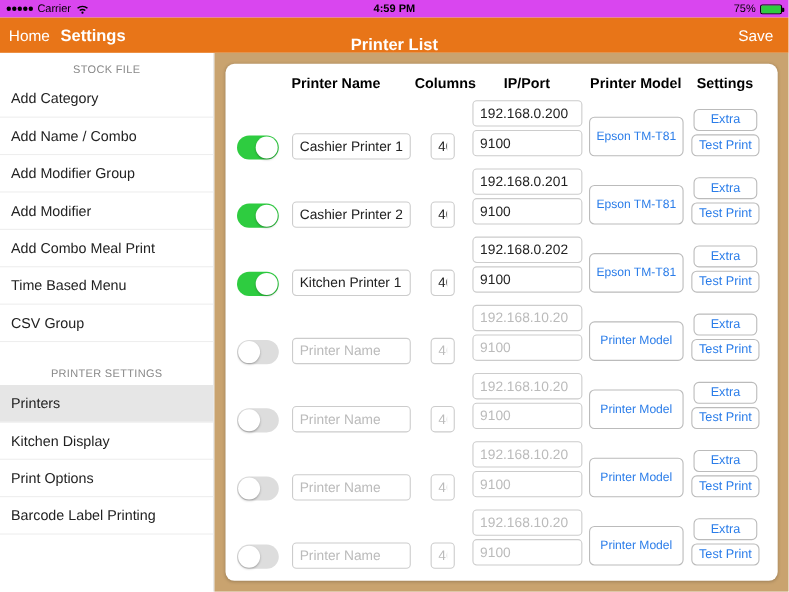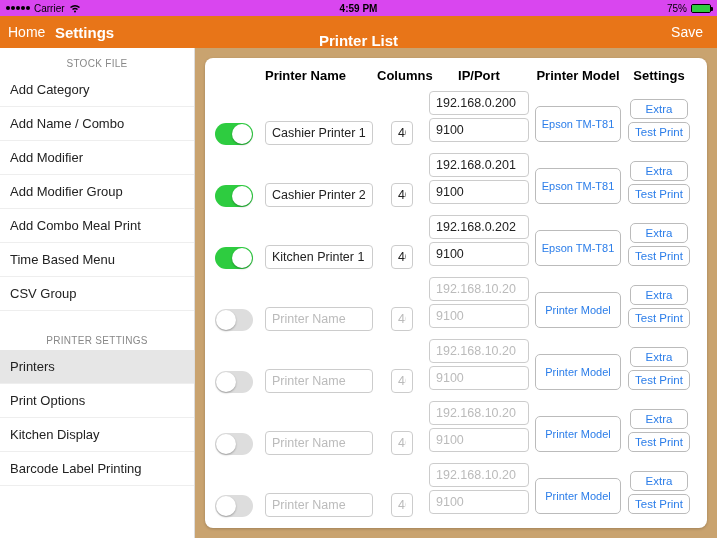--- a/index.html
+++ b/index.html
@@ -80,31 +80,31 @@
   <div class="title">Printer List</div>
   <div class="save">Save</div>
 </div>
 
 <div class="body">
   <div class="sidebar">
     <div class="section-title">STOCK FILE</div>
     <div id="side1">
         <div class="side-item">Add Category</div>
         <div class="side-item">Add Name / Combo</div>
+        <div class="side-item">Add Modifier Group</div>
         <div class="side-item">Add Modifier</div>
-        <div class="side-item">Add Modifier Group</div>
         <div class="side-item">Add Combo Meal Print</div>
         <div class="side-item">Time Based Menu</div>
         <div class="side-item">CSV Group</div>
       </div>
     <div class="section-title" style="margin-top:14px">PRINTER SETTINGS</div>
     <div id="side2">
         <div class="side-item selected">Printers</div>
+        <div class="side-item">Kitchen Display</div>
         <div class="side-item">Print Options</div>
-        <div class="side-item">Kitchen Display</div>
         <div class="side-item">Barcode Label Printing</div>
       </div>
   </div>
 
   <div class="content-wrap">
     <div class="panel">
       <div class="table-head">
         <div class="col-toggle"></div>
         <div class="col-name">Printer Name</div>
         <div class="col-cols">Columns</div>

